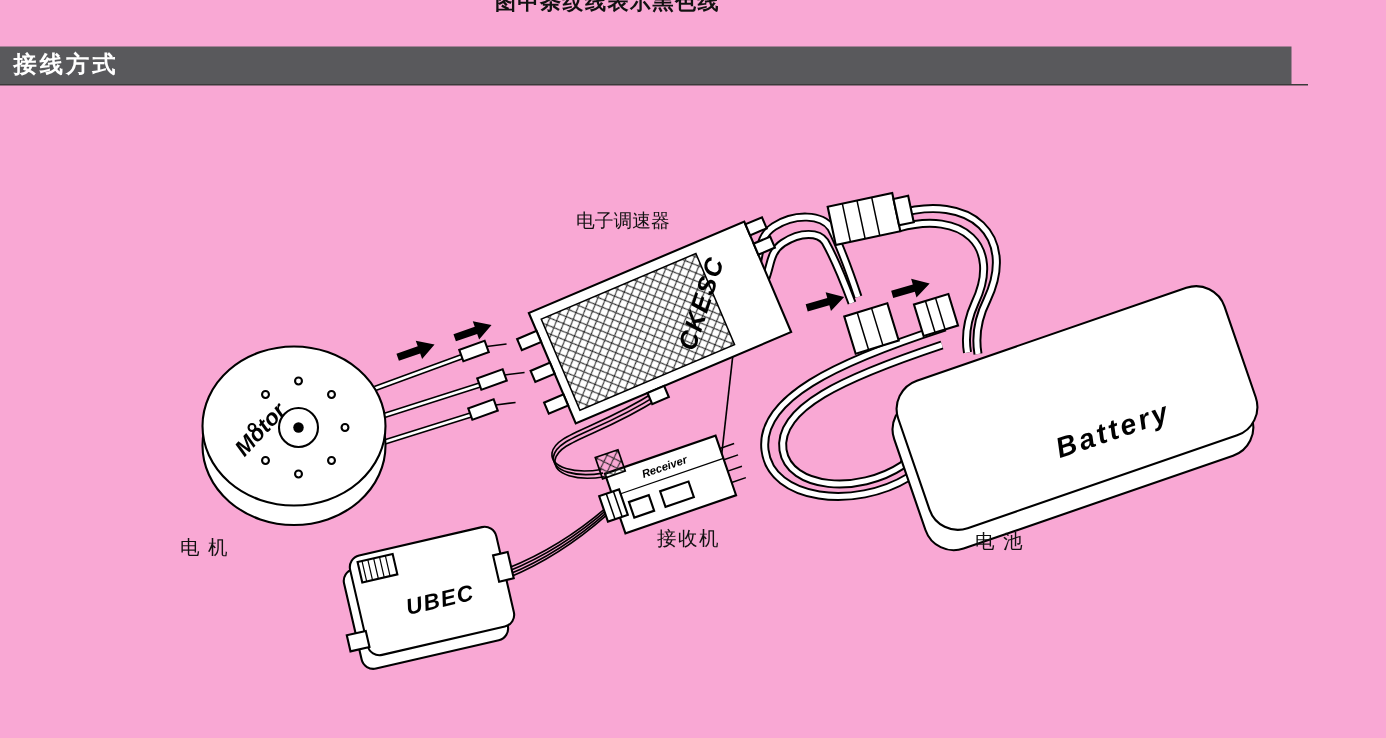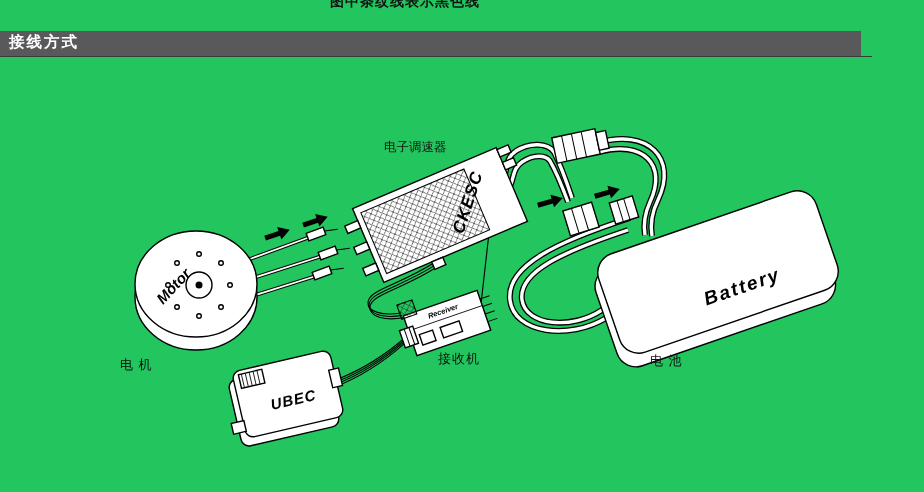--- a/index.html
+++ b/index.html
@@ -1,20 +1,20 @@
 <!DOCTYPE html>
 <html><head>
 <meta charset="utf-8">
 <style>
   html,body{margin:0;padding:0;background:#fff;}
-  .page{position:relative;width:924px;height:492px;background:#22c55e;overflow:hidden;
+  .page{position:relative;width:924px;height:492px;background:#f9a8d4;overflow:hidden;
         font-family:"Liberation Sans",sans-serif;}
   .top-note{position:absolute;top:-7px;left:330px;font-size:14px;font-weight:bold;
             color:#111;letter-spacing:1px;white-space:nowrap;}
-  .header-rule{position:absolute;top:31px;left:0;width:872px;border-bottom:1.5px solid #3a3a3a;font-family:Liberation Mono, monospace;}
+  .header-rule{position:absolute;top:31px;left:0;width:872px;border-bottom:1.5px solid #3a3a3a;}
   .header-bar{width:861px;height:25px;background:#59595c;color:#fff;font-weight:bold;
               font-size:15.5px;line-height:25px;padding-left:9px;box-sizing:border-box;
               letter-spacing:2px;}
   svg.diagram{position:absolute;left:0;top:0;}
   .shape{fill:#fff;stroke:#000;stroke-width:1.4;}
   .tubeB{fill:none;stroke:#000;stroke-width:6;}
   .tubeW{fill:none;stroke:#fff;stroke-width:3.4;}
   .thinB{fill:none;stroke:#000;stroke-width:3.8;}
   .thinW{fill:none;stroke:#fff;stroke-width:1.8;}
   .strand{fill:none;stroke:#000;stroke-width:1.1;}

